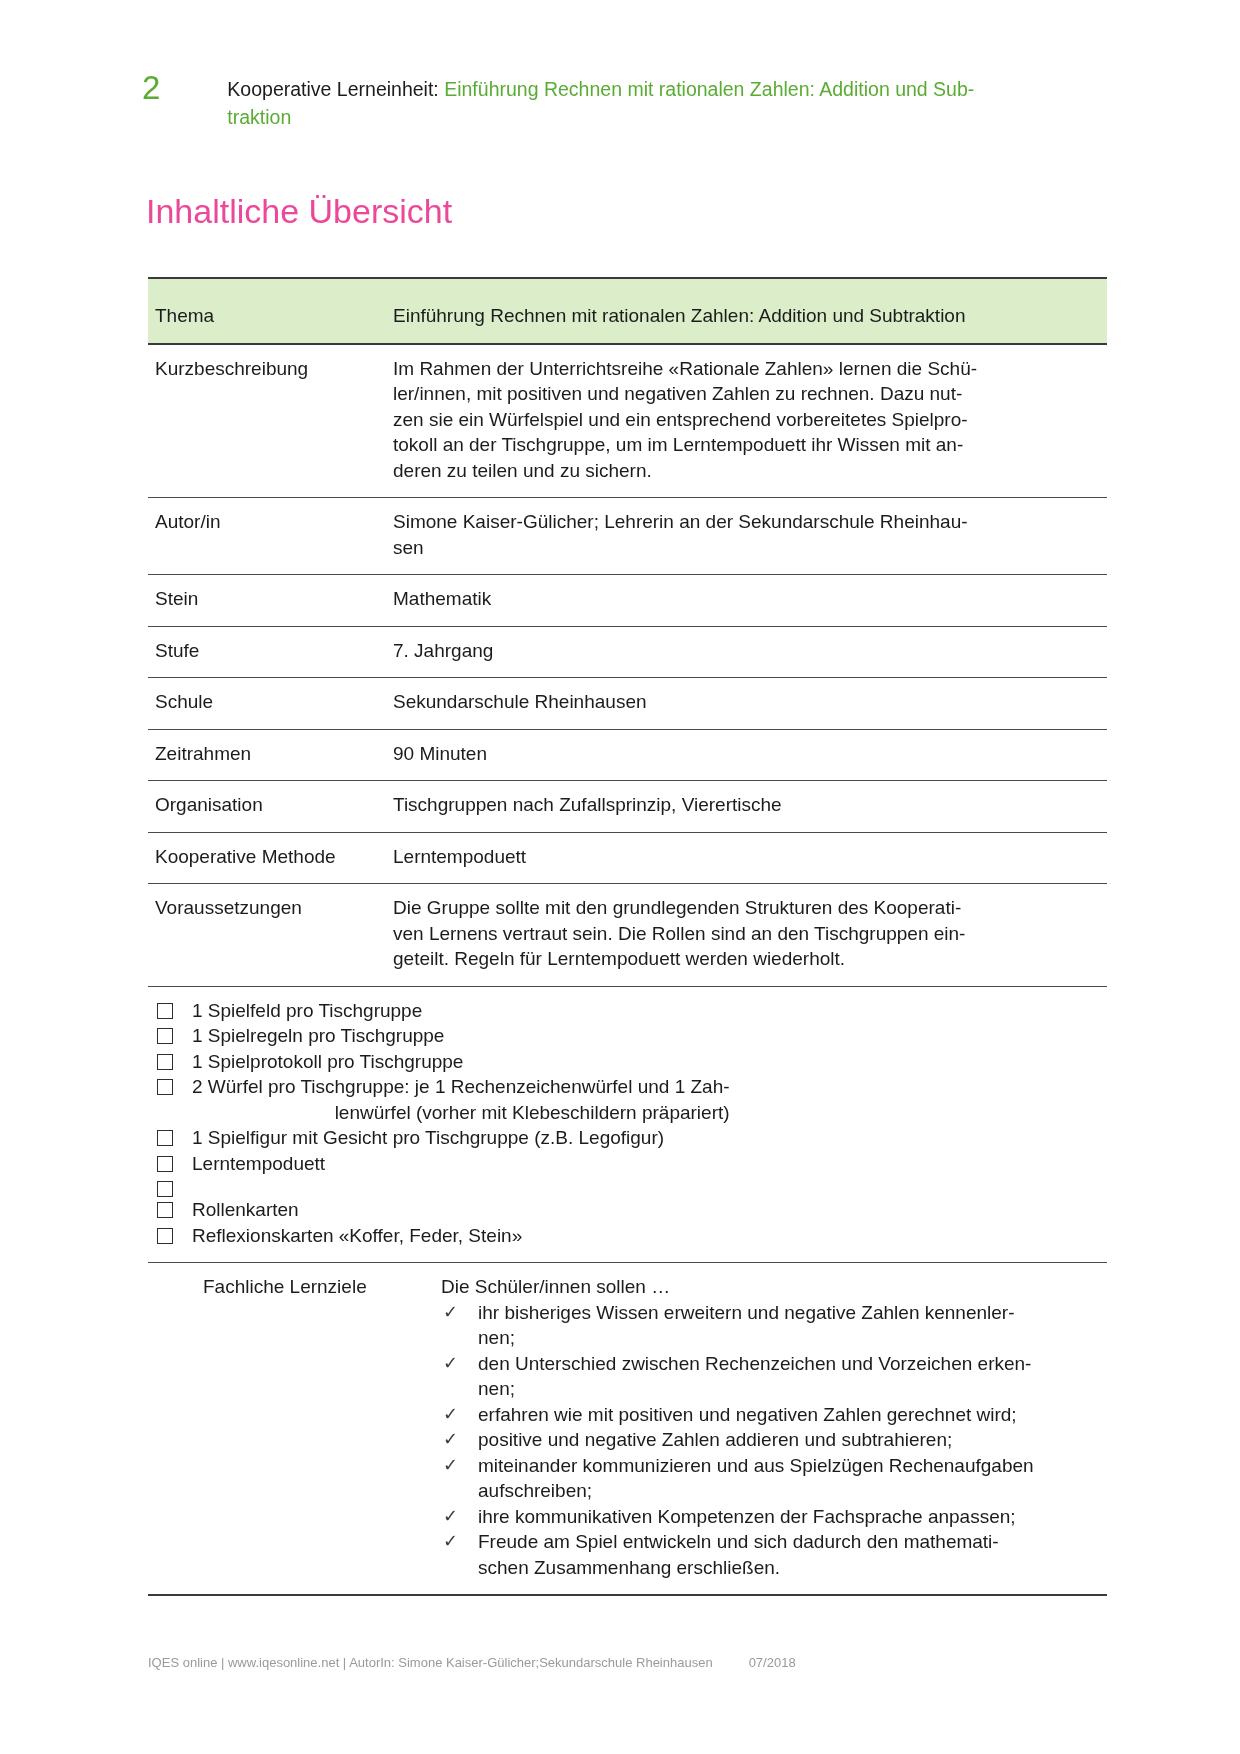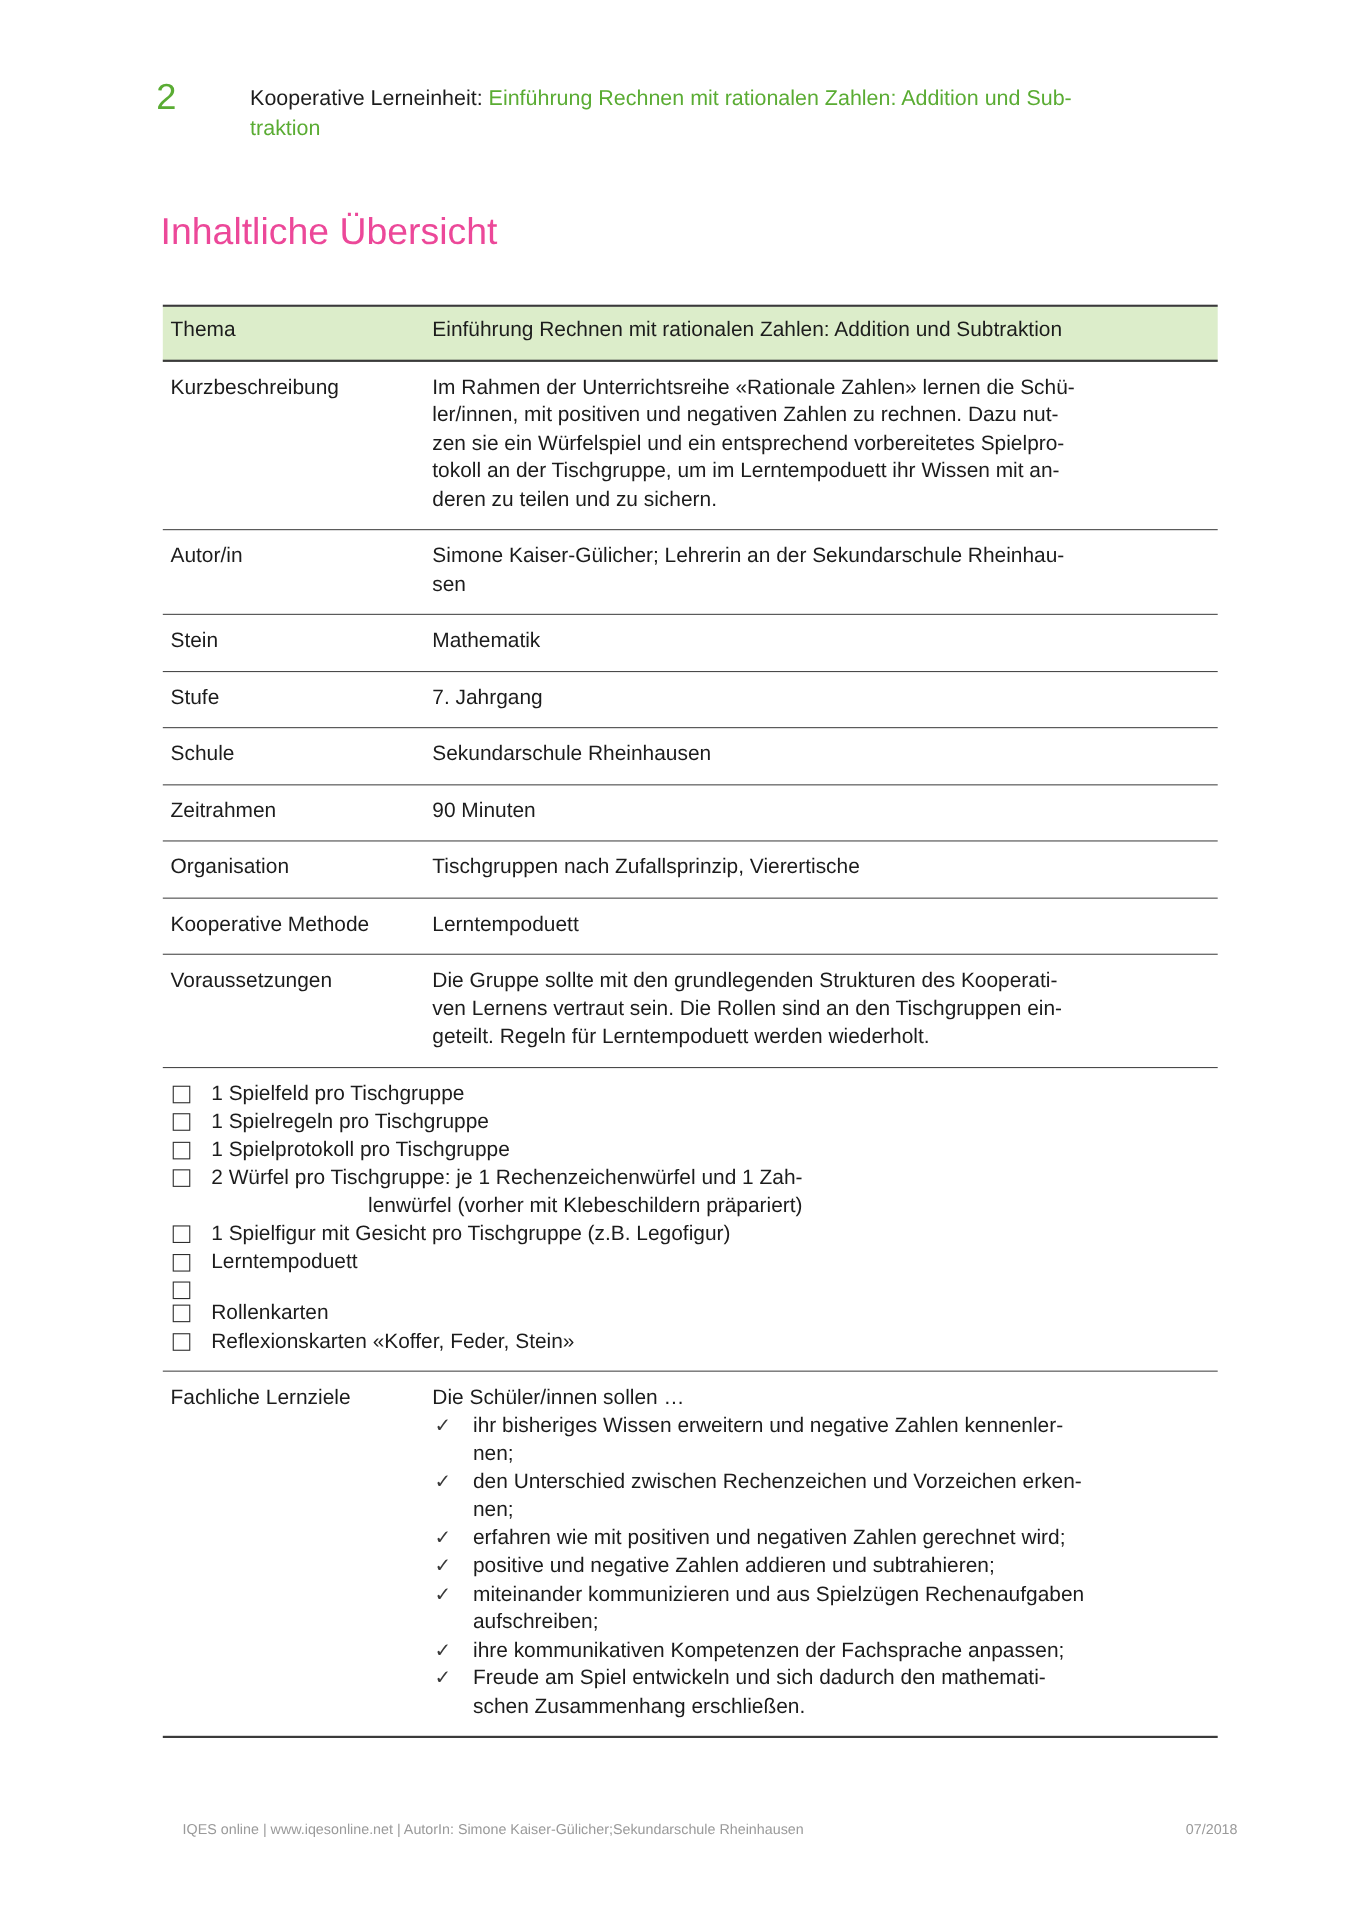--- a/index.html
+++ b/index.html
@@ -20,44 +20,44 @@
   .doc-title{position:absolute;left:146px;top:192px;font-size:34px;color:#ec4899;}
   
   .tbl{
     position:absolute;left:148px;top:277px;width:959px;
     border-top:2px solid #3a3a3a;border-bottom:2px solid #3a3a3a;
     font-size:19px;line-height:25.5px;
   }
   .tbl-header{
     display:flex;background:#dcedca;
     border-bottom:2px solid #3a3a3a;
-    padding-top:8px;padding-bottom:14px;
+    padding-top:24px;padding-bottom:14px;
   }
   .row{display:flex;border-bottom:1px solid #4a4a4a;padding-top:11px;padding-bottom:14px;}
-  .row:last-child{border-bottom:none;}
+  .row:last-child{border-bottom:none;margin-left:48px;}
   .cell-label{flex:0 0 237px;padding-left:7px;box-sizing:border-box;}
   .cell-value{flex:1 1 auto;padding-left:8px;box-sizing:border-box;}
   .para{white-space:pre-line;}
   
   .chk-item{display:flex;align-items:flex-start;}
   .chk-box{
     flex:0 0 auto;width:14px;height:14px;margin:5px 19px 0 1px;
     border:1.5px solid #2e2e2e;background:#fff;
   }
   .chk-text{white-space:pre-line;text-align:right;}
   
   .goal-intro{white-space:pre-line;}
   .goal-item{display:flex;align-items:flex-start;}
   .goal-mark{flex:0 0 auto;width:18px;margin:0 17px 0 2px;color:#3a3a3a;font-size:18px;}
   .goal-text{white-space:pre-line;}
   
   .footer{
-    position:absolute;left:166px;top:1655px;width:959px;
-    display:flex;justify-content:space-between;
-    font-size:13px;color:#9a9a9a;
+    position:absolute;left:148px;top:1655px;width:959px;
+    display:flex;
+    font-size:13px;color:#9a9a9a;gap:36px;
   }
 </style>
 </head>
 <body>
 
 <div class="page">
 
   <div class="run-head">
     <div class="page-num">2</div>
     <div class="run-head-text">

